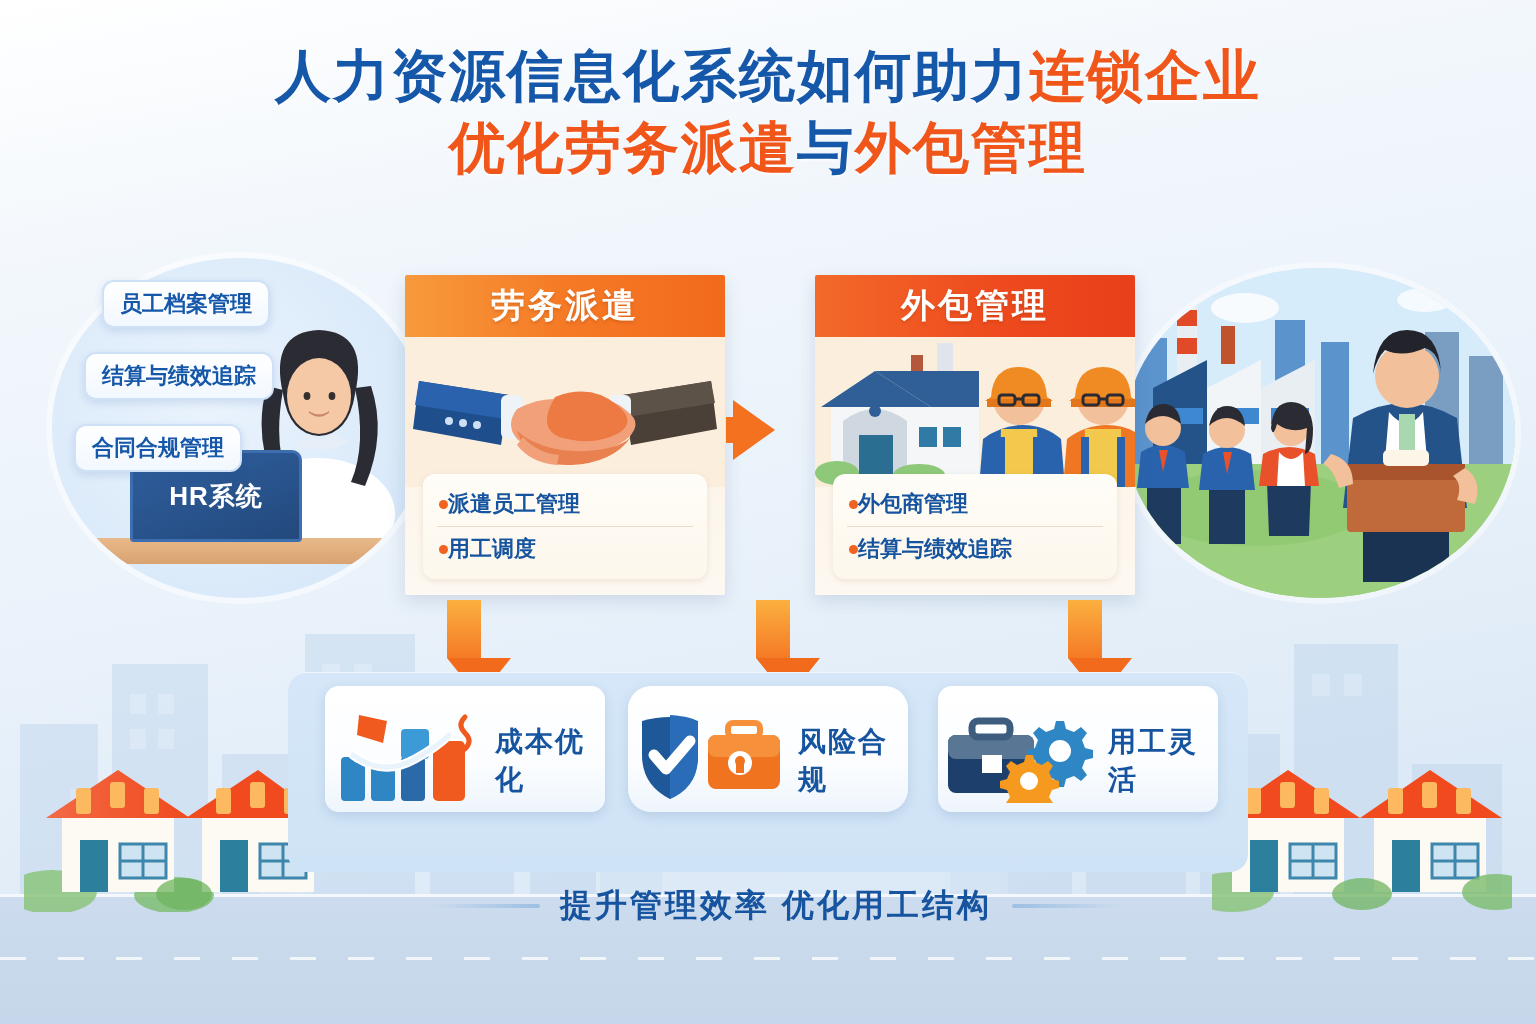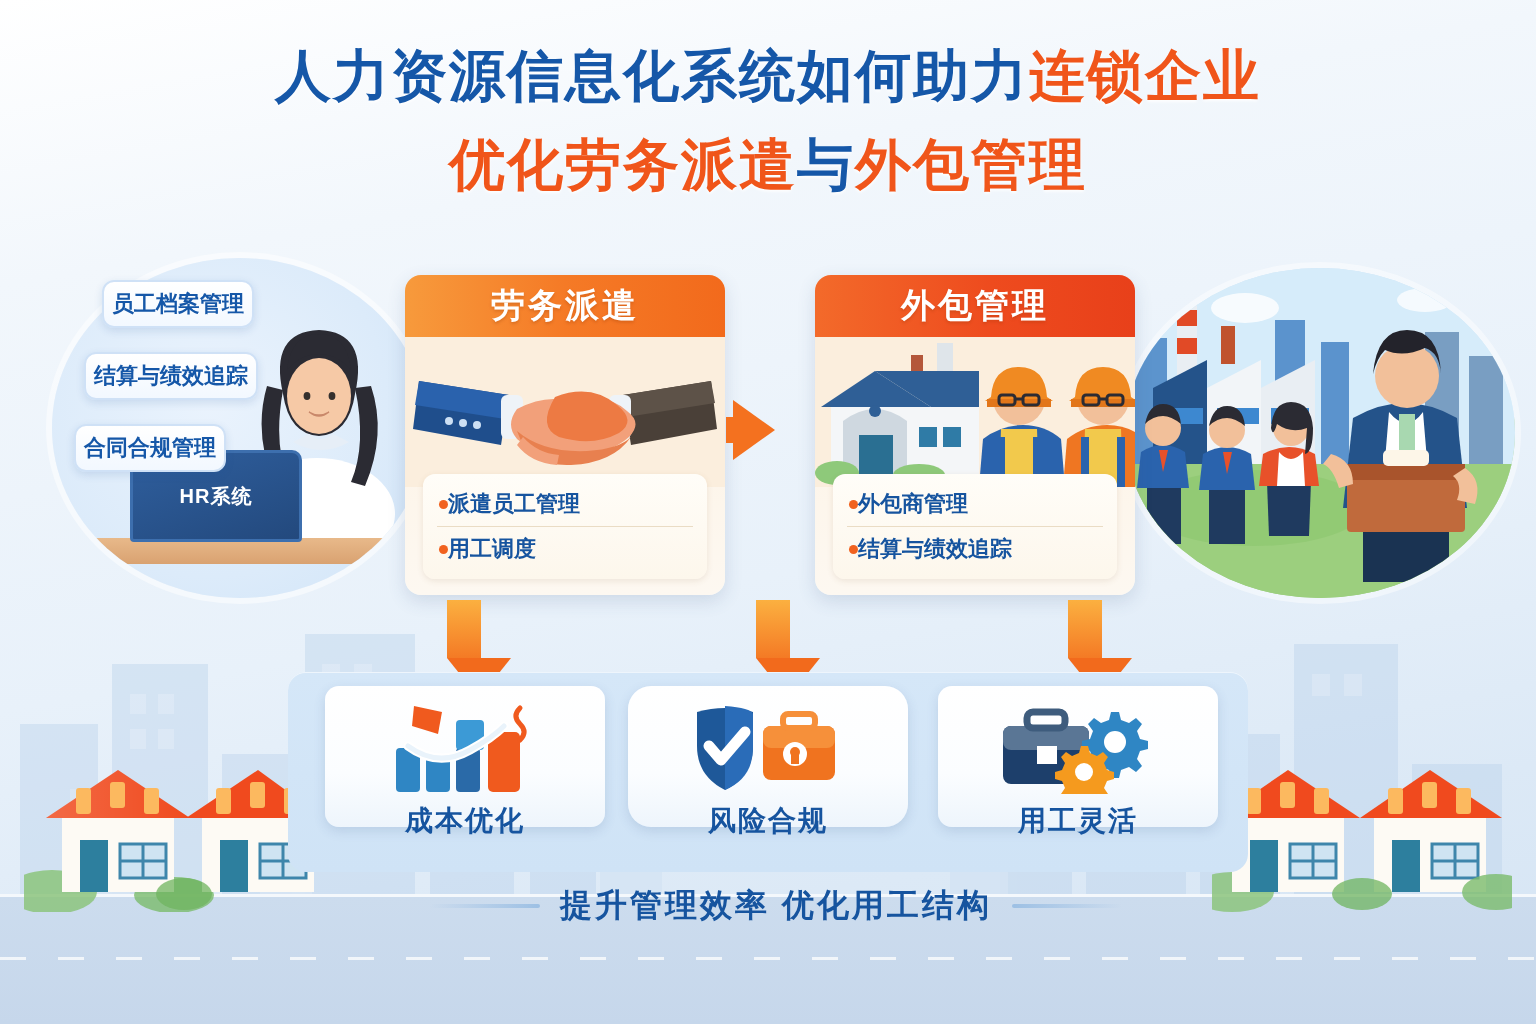--- a/index.html
+++ b/index.html
@@ -25,21 +25,21 @@
     background: repeating-linear-gradient(90deg, rgba(255,255,255,.75) 0 26px, rgba(255,255,255,0) 26px 58px);
   }
 
   
   .title-wrap { position: absolute; top: 46px; left: 0; width: 100%; text-align: center; }
   .title-line1, .title-line2 {
     font-weight: 900; letter-spacing: 2px; line-height: 1.08;
     text-shadow: 0 2px 3px rgba(255,255,255,.85);
   }
   .title-line1 { font-size: 56px; color: #1557a8; }
-  .title-line2 { font-size: 56px; color: #f0551a; margin-top: 29px; }
+  .title-line2 { font-size: 56px; color: #f0551a; margin-top: 12px; }
   .t-blue { color: #1557a8; }
   .t-orange { color: #f0551a; }
 
   
   .hr-circle {
     position: absolute; left: 52px; top: 258px; width: 375px; height: 340px;
     border-radius: 50%;
     background: radial-gradient(circle at 42% 42%, #eaf3fd 0%, #dcebfa 60%, #cfe3f7 100%);
     box-shadow: 0 0 0 6px rgba(255,255,255,.5);
     overflow: hidden;
@@ -51,36 +51,36 @@
     position: absolute; left: 6px; bottom: 34px; width: 330px; height: 26px;
     background: linear-gradient(180deg, #e8b98a 0%, #d9a271 100%); border-radius: 4px;
   }
   .hr-laptop {
     position: absolute; left: 78px; bottom: 56px; width: 172px; height: 92px;
     background: linear-gradient(160deg, #2f5f9e 0%, #23497d 100%);
     border-radius: 10px 10px 4px 4px;
     border: 3px solid #3d6fae;
     display: flex; align-items: center; justify-content: center;
   }
-  .hr-laptop-label { color: #fff; font-size: 20px; font-weight: 800; letter-spacing: 1px; }
+  .hr-laptop-label { color: #fff; font-size: 26px; font-weight: 800; letter-spacing: 1px; }
 
   .chip {
     position: absolute; background: linear-gradient(180deg, #ffffff 0%, #f2f8ff 100%);
     border: 2px solid #cfe1f6; border-radius: 12px;
-    padding: 7px 8px; color: #1557a8; font-size: 22px; font-weight: 800;
+    padding: 7px 16px; color: #1557a8; font-size: 22px; font-weight: 800;
     white-space: nowrap; box-shadow: 0 3px 8px rgba(30,80,150,.14);
   }
   .chip1 { left: 102px; top: 280px; }
   .chip2 { left: 84px; top: 352px; }
   .chip3 { left: 74px; top: 424px; }
 
   
   .panel {
     position: absolute; top: 275px; width: 320px; height: 320px;
-    border-radius: 16px; overflow: hidden;
+    border-radius: 2px; overflow: hidden;
     background: linear-gradient(180deg, #fbeedd 0%, #fdf5ea 60%, #fdf8f1 100%);
     box-shadow: 0 6px 18px rgba(60,90,130,.16);
   }
   .panel-left  { left: 405px; }
   .panel-right { left: 815px; }
   .panel-head {
     height: 62px; display: flex; align-items: center; justify-content: center;
     color: #fff; font-size: 34px; font-weight: 900; letter-spacing: 3px;
     text-shadow: 0 2px 3px rgba(140,50,0,.25);
   }
@@ -131,24 +131,24 @@
   .ad2 { left: 756px; top: 600px; }
   .ad3 { left: 1068px; top: 600px; }
 
   
   .results-band {
     position: absolute; left: 288px; top: 672px; width: 960px; height: 200px;
     background: linear-gradient(180deg, #d5e7f8 0%, #cfe3f6 100%);
     border-radius: 18px; box-shadow: inset 0 1px 0 rgba(255,255,255,.6);
   }
   .result-card {
-    position: absolute; top: 686px; width: 280px; height: 141px;
+    position: absolute; top: 686px; width: 280px; height: 126px;
     background: linear-gradient(180deg, #ffffff 0%, #fbfdff 62%, #eef5fc 100%);
     border-radius: 14px; box-shadow: 0 4px 12px rgba(60,95,140,.16);
-    display: flex; flex-direction: column; align-items: center; justify-content: flex-start;
+    display: flex; flex-direction: row; align-items: center; justify-content: flex-start;
     padding-top: 16px;
   }
   .rc1 { left: 325px; }
   .rc2 { left: 628px; border-radius: 23px; }
   .rc3 { left: 938px; }
   .rc-icon { height: 92px; display: flex; align-items: center; justify-content: center; }
   .rc-label { margin-top: 8px; color: #16549f; font-size: 28px; font-weight: 900; letter-spacing: 2px; }
 
   
   .tagline-wrap {

